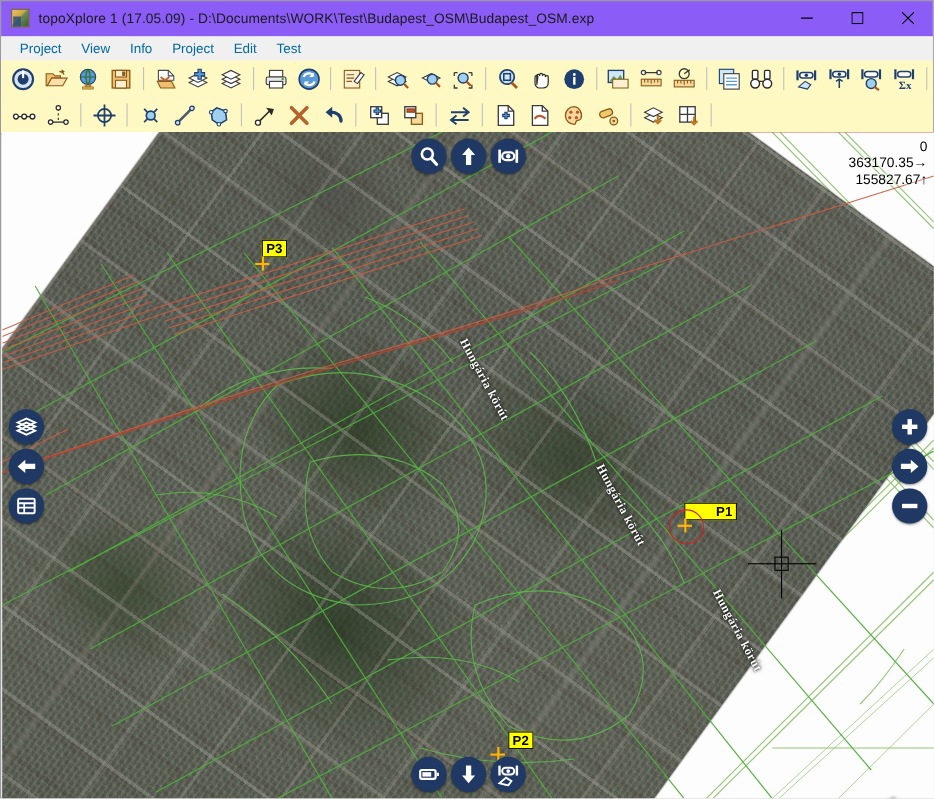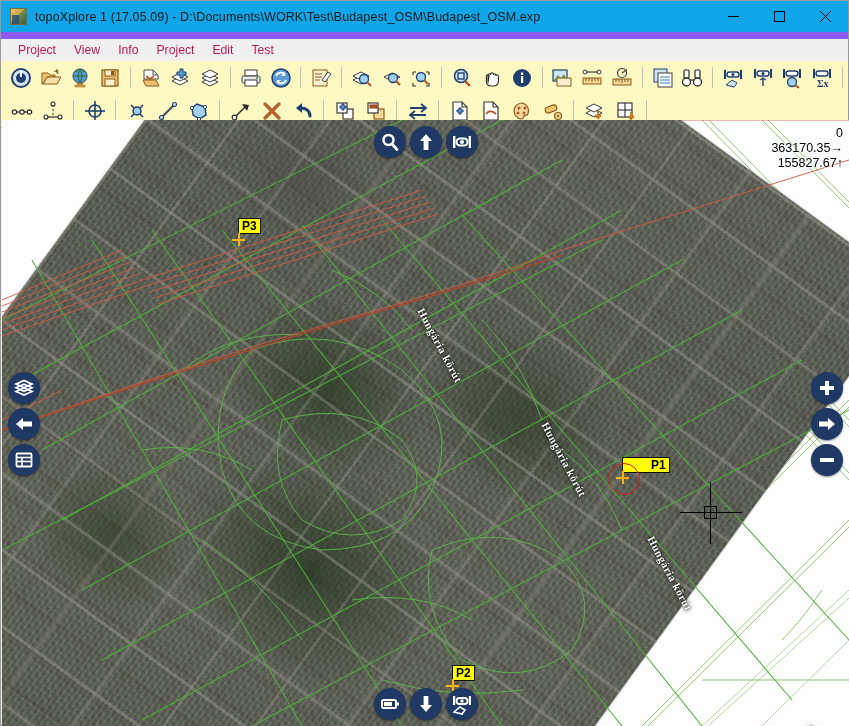--- a/index.html
+++ b/index.html
@@ -5,33 +5,33 @@
   html,body{margin:0;padding:0;}
   body{
     width:849px;height:726px;overflow:hidden;
     font-family:"Liberation Sans", sans-serif;
     background:#ffffff;
     -webkit-font-smoothing:antialiased;
   }
   #app{position:relative;width:849px;height:726px;border:1px solid #9a9a9a;box-sizing:border-box;background:#f0f0f0;}
 
   
-  .titlebar{height:31px;display:flex;align-items:center;background:#0ea5e9;border-bottom:7px solid #8b5cf6;}
+  .titlebar{height:31px;display:flex;align-items:center;background:#8b5cf6;border-bottom:1px solid #8b5cf6;}
   .app-icon{width:17px;height:17px;margin-left:9px;margin-right:8px;position:relative;flex:none;
     background:linear-gradient(135deg,#e8c36a 0%,#caa43f 45%,#6f8f55 46%,#3d5a33 100%);
     border:1px solid #7a6a3a;box-sizing:border-box;}
   .app-icon:after{content:"";position:absolute;left:1px;top:6px;width:7px;height:9px;background:#2f4f7f;opacity:.85;}
   .title-text{font-size:12.5px;color:#1a1a1a;white-space:nowrap;letter-spacing:.1px;}
   .wcbtns{margin-left:auto;display:flex;height:31px;}
   .wcbtn{width:46px;height:31px;display:flex;align-items:center;justify-content:center;}
   .wcbtn svg{display:block;}
 
   
   .menubar{height:22px;display:flex;align-items:center;padding-left:8px;background:#f0f0f0;}
-  .menuitem{font-size:12.2px;color:#be185d;padding:2px 9px;cursor:default;}
+  .menuitem{font-size:12.2px;color:#0369a1;padding:2px 9px;cursor:default;}
 
   
   .toolbar{height:33px;display:flex;align-items:center;background:#fef9c3;padding-left:5px;}
   .toolbar.second{height:33px;border-bottom:1px solid #b9b9b9;}
   .tbtn{width:31px;height:30px;display:flex;align-items:center;justify-content:center;position:relative;}
   .tsep{width:1px;height:21px;background:#c0c0c0;margin:0 5px;flex:none;}
 
   
   .mapwrap{position:absolute;left:1px;top:119px;width:847px;height:606px;overflow:hidden;background:#fdfdfd;}
   .map-canvas{position:absolute;inset:0;}
@@ -652,21 +652,21 @@
       <div class="cross" style="left:0px;top:15px;"></div>
     </div>
 
     <div class="pt" style="left:608px;top:337px;">
       <div class="tag" style="left:12px;top:0px;padding-left:28px;">P1</div>
       <div class="cross" style="left:6px;top:14px;"></div>
       <div class="ring" style="left:-2px;top:6px;"></div>
     </div>
 
     <div class="pt" style="left:444px;top:545px;">
-      <div class="tag" style="left:6px;top:0px;">P2</div>
+      <div class="tag" style="left:16px;top:0px;">P2</div>
       <div class="cross" style="left:0px;top:14px;"></div>
     </div>
 
     <div class="xhair" style="left:678px;top:362px;">
         <span></span>
       </div>
 
     <div class="coords">
       <div>0</div>
       <div><span>363170.35</span><span>→</span></div>

